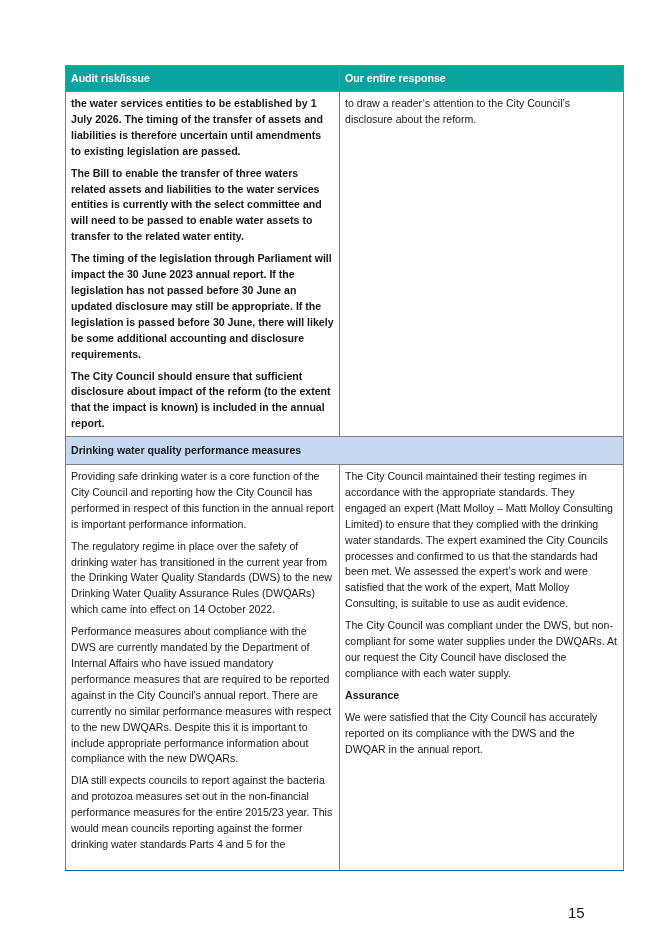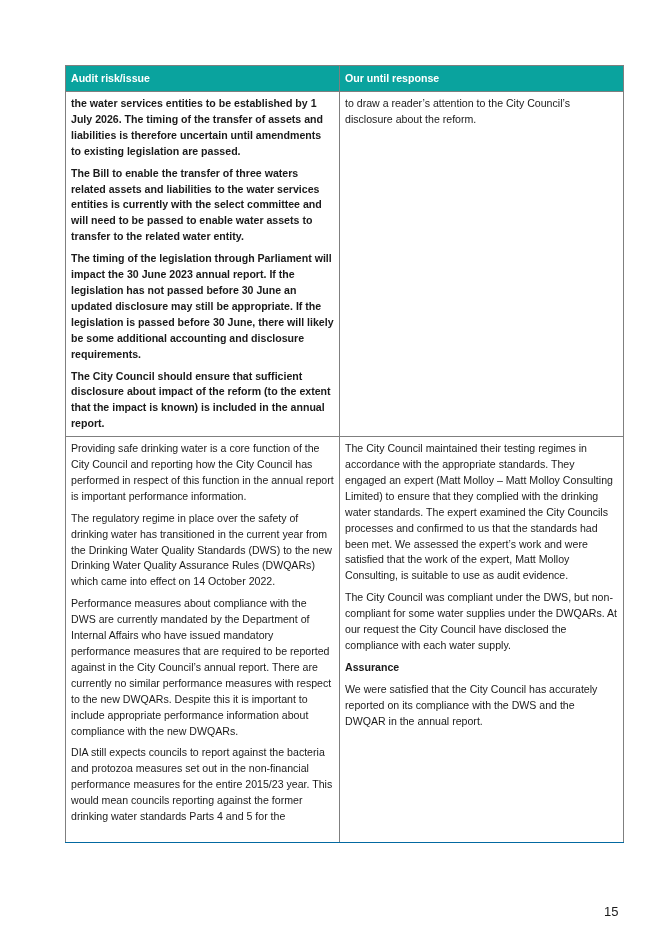--- a/index.html
+++ b/index.html
@@ -68,51 +68,53 @@
     td.dw-left, td.dw-right {
       height: 397px;
     }
     table.audit tr.last td {
       border-bottom: 1px solid #0369a1;
     }
     .page-number {
       position: absolute;
       left: 568px;
       top: 904px;
-      font-size: 13px;
+      font-size: 15px;
       color: #1a1a1a;
-      margin-left: 36px;
     }
   </style>
 </head>
 <body>
 
 <div class="page">
   <table class="audit">
     <colgroup>
       <col class="c1">
       <col class="c2">
     </colgroup>
     <thead>
       <tr>
         <th>Audit risk/issue</th>
-        <th>Our until response</th>
+        <th>Our entire response</th>
       </tr>
     </thead>
     <tbody>
       <tr>
         <td class="cont-top">
           <p>the water services entities to be established by 1 July 2026. The timing of the transfer of assets and liabilities is therefore uncertain until amendments to existing legislation are passed.</p>
           <p>The Bill to enable the transfer of three waters related assets and liabilities to the water services entities is currently with the select committee and will need to be passed to enable water assets to transfer to the related water entity.</p>
           <p>The timing of the legislation through Parliament will impact the 30 June 2023 annual report. If the legislation has not passed before 30 June an updated disclosure may still be appropriate. If the legislation is passed before 30 June, there will likely be some additional accounting and disclosure requirements.</p>
           <p>The City Council should ensure that sufficient disclosure about impact of the reform (to the extent that the impact is known) is included in the annual report.</p>
         </td>
         <td>
           <p>to draw a reader’s attention to the City Council’s disclosure about the reform.</p>
         </td>
+      </tr>
+      <tr class="section">
+        <td colspan="2">Drinking water quality performance measures</td>
       </tr>
       <tr class="last">
         <td class="dw-left">
           <p>Providing safe drinking water is a core function of the City Council and reporting how the City Council has performed in respect of this function in the annual report is important performance information.</p>
           <p>The regulatory regime in place over the safety of drinking water has transitioned in the current year from the Drinking Water Quality Standards (DWS) to the new Drinking Water Quality Assurance Rules (DWQARs) which came into effect on 14 October 2022.</p>
           <p>Performance measures about compliance with the DWS are currently mandated by the Department of Internal Affairs who have issued mandatory performance measures that are required to be reported against in the City Council’s annual report. There are currently no similar performance measures with respect to the new DWQARs. Despite this it is important to include appropriate performance information about compliance with the new DWQARs.</p>
           <p>DIA still expects councils to report against the bacteria and protozoa measures set out in the non-financial performance measures for the entire 2015/23 year. This would mean councils reporting against the former drinking water standards Parts 4 and 5 for the</p>
         </td>
         <td class="dw-right">
           <p>The City Council maintained their testing regimes in accordance with the appropriate standards. They engaged an expert (Matt Molloy – Matt Molloy Consulting Limited) to ensure that they complied with the drinking water standards. The expert examined the City Councils processes and confirmed to us that the standards had been met. We assessed the expert’s work and were satisfied that the work of the expert, Matt Molloy Consulting, is suitable to use as audit evidence.</p>

